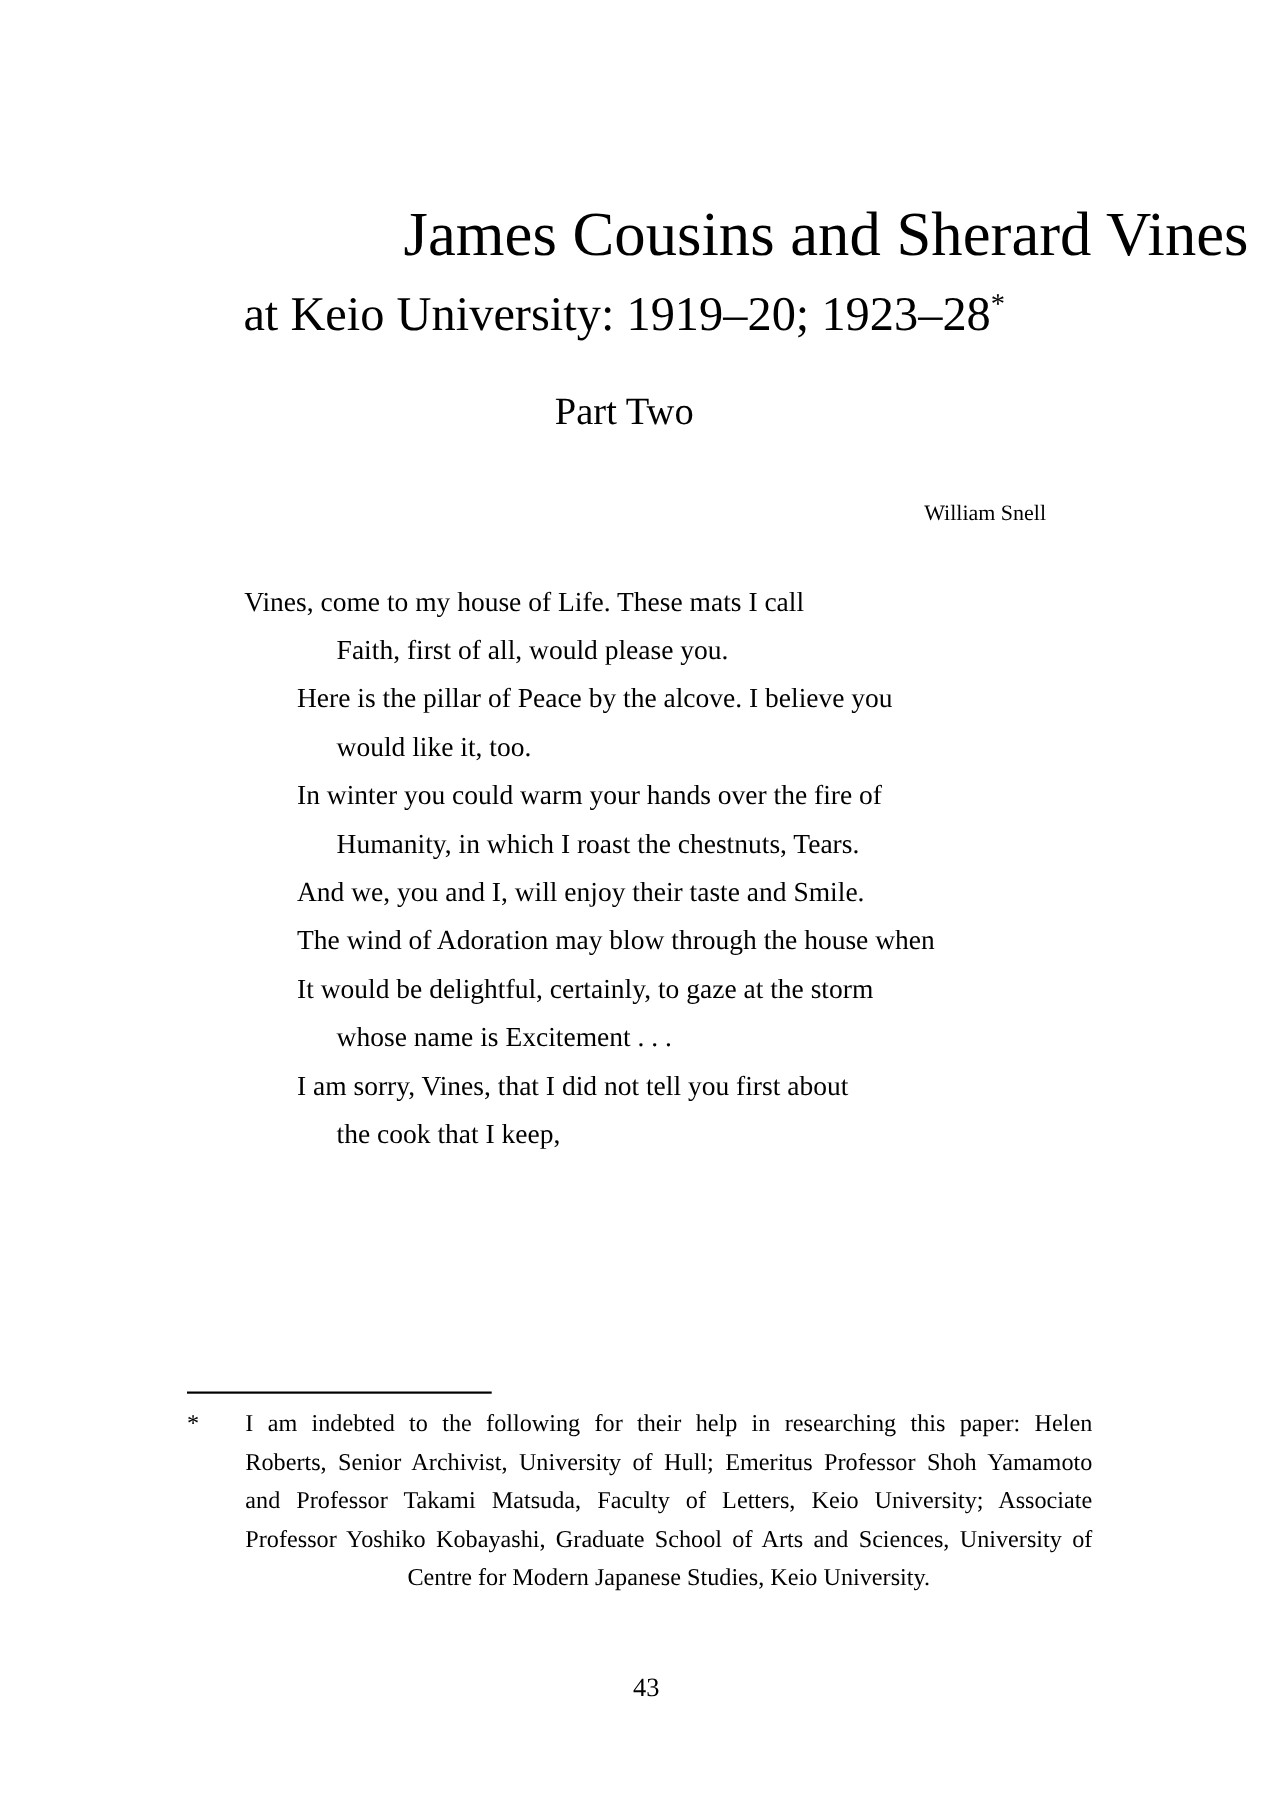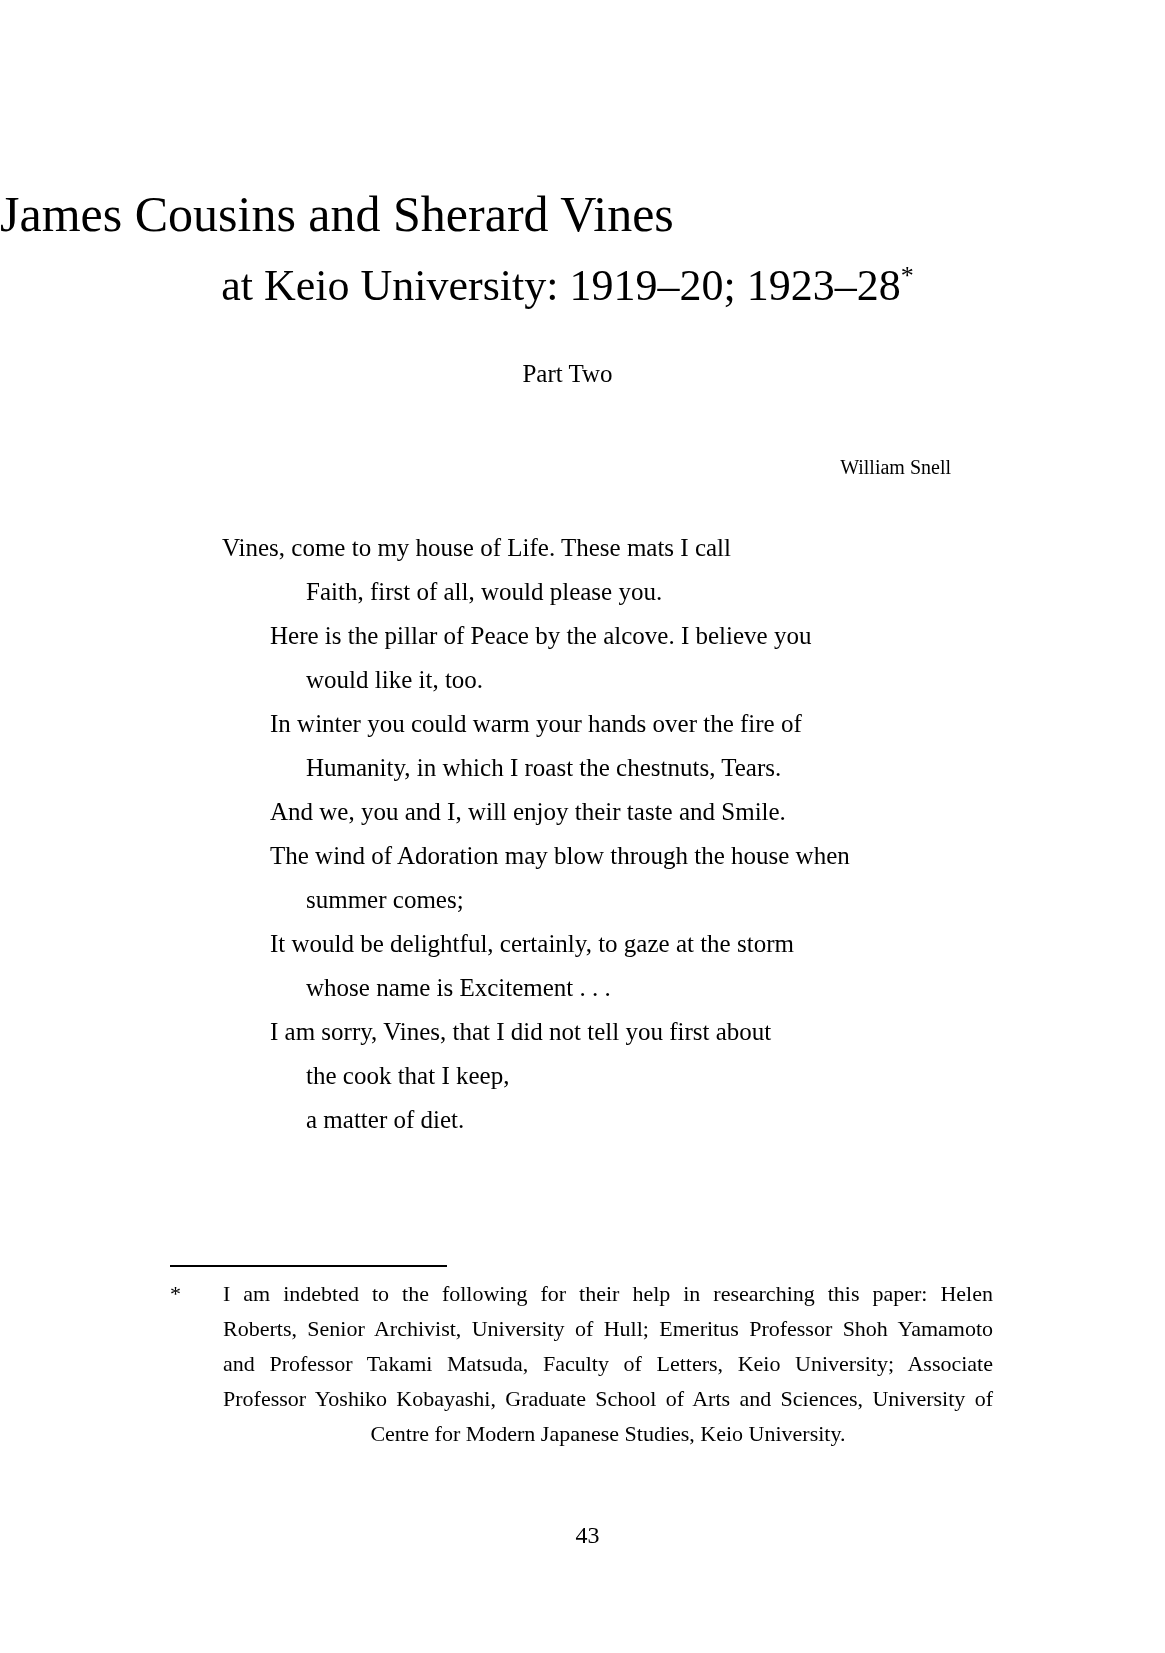--- a/index.html
+++ b/index.html
@@ -14,22 +14,22 @@
     background: #ffffff;
     color: #000000;
     font-family: "Liberation Serif", "DejaVu Serif", serif;
     overflow: hidden;
   }
   .title-line1 {
     position: absolute;
     top: 188px;
     left: 0;
     width: 1135px;
-    text-align: left;
-    font-size: 50px;
+    text-align: right;
+    font-size: 57px;
     line-height: 52px;
     white-space: nowrap;
   }
   .title-line2 {
     position: absolute;
     top: 260px;
     left: 0;
     width: 1135px;
     text-align: center;
     font-size: 44px;
@@ -40,21 +40,21 @@
     font-size: 26px;
     vertical-align: super;
     line-height: 0;
   }
   .subtitle {
     position: absolute;
     top: 352px;
     left: 0;
     width: 1135px;
     text-align: center;
-    font-size: 25px;
+    font-size: 35px;
     line-height: 44px;
   }
   .author {
     position: absolute;
     top: 448px;
     right: 214px;
     font-size: 20px;
     line-height: 38px;
     white-space: nowrap;
   }
@@ -130,26 +130,24 @@
 
   <div class="poem">
     <div class="poem-line indent-0">Vines, come to my house of Life. These mats I call</div>
     <div class="poem-line indent-2">Faith, first of all, would please you.</div>
     <div class="poem-line indent-1">Here is the pillar of Peace by the alcove. I believe you</div>
     <div class="poem-line indent-2">would like it, too.</div>
     <div class="poem-line indent-1">In winter you could warm your hands over the fire of</div>
     <div class="poem-line indent-2">Humanity, in which I roast the chestnuts, Tears.</div>
     <div class="poem-line indent-1">And we, you and I, will enjoy their taste and Smile.</div>
     <div class="poem-line indent-1">The wind of Adoration may blow through the house when</div>
-    <div class="poem-line indent-2">summer comes;</div>
     <div class="poem-line indent-1">It would be delightful, certainly, to gaze at the storm</div>
     <div class="poem-line indent-2">whose name is Excitement . . .</div>
     <div class="poem-line indent-1">I am sorry, Vines, that I did not tell you first about</div>
     <div class="poem-line indent-2">the cook that I keep,</div>
-    <div class="poem-line indent-2">a matter of diet.</div>
   </div>
 
   <div class="footnote-rule"></div>
 
   <div class="footnote">
     <span class="footnote-marker">*</span>
     <div class="footnote-lines">
       <div class="footnote-line">I am indebted to the following for their help in researching this paper: Helen</div>
       <div class="footnote-line">Roberts, Senior Archivist, University of Hull; Emeritus Professor Shoh Yamamoto</div>
       <div class="footnote-line">and Professor Takami Matsuda, Faculty of Letters, Keio University; Associate</div>

